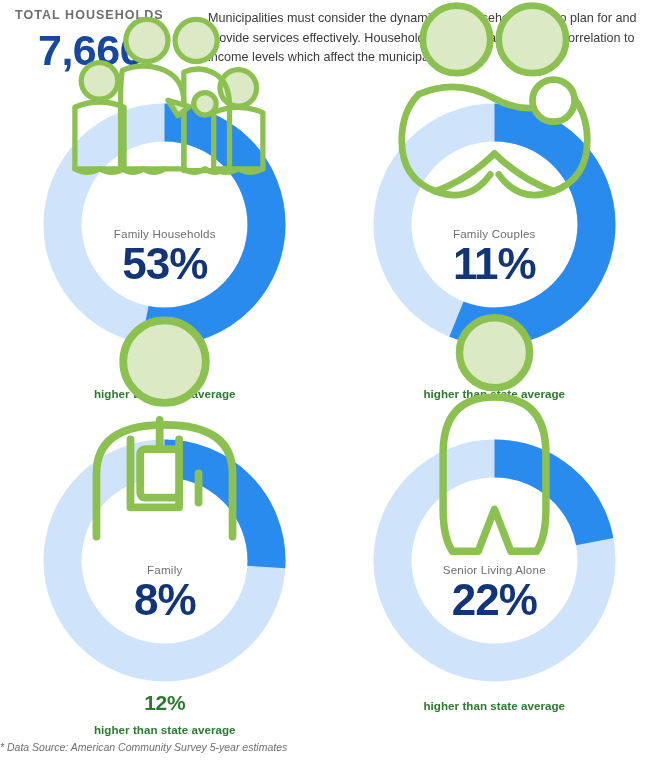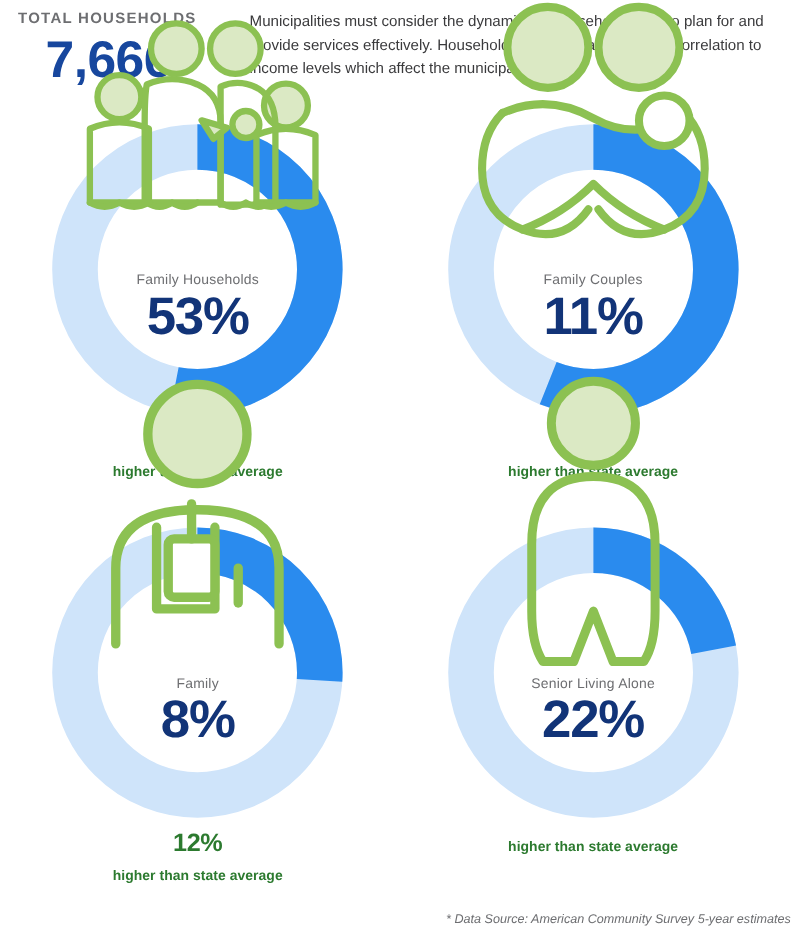--- a/index.html
+++ b/index.html
@@ -59,21 +59,21 @@
   .delta-value {
     font-size:21px; font-weight:700; color:#2c7a2f; letter-spacing:-.3px;
   }
   .delta-label {
     font-size:11.6px; font-weight:700; color:#2c7a2f; margin-top:8px;
     letter-spacing:.05px;
   }
 
   
   .footnote {
-    position:absolute; left:0; top:760px; width:659px; text-align:right;
+    position:absolute; left:0; top:741px; width:659px; text-align:left;
     font-size:10.5px; font-style:italic; color:#6d6e71;
   }
 </style>
 </head>
 <body>
 
 <div class="page">
 
   <div class="header">
     <div class="kpi">

